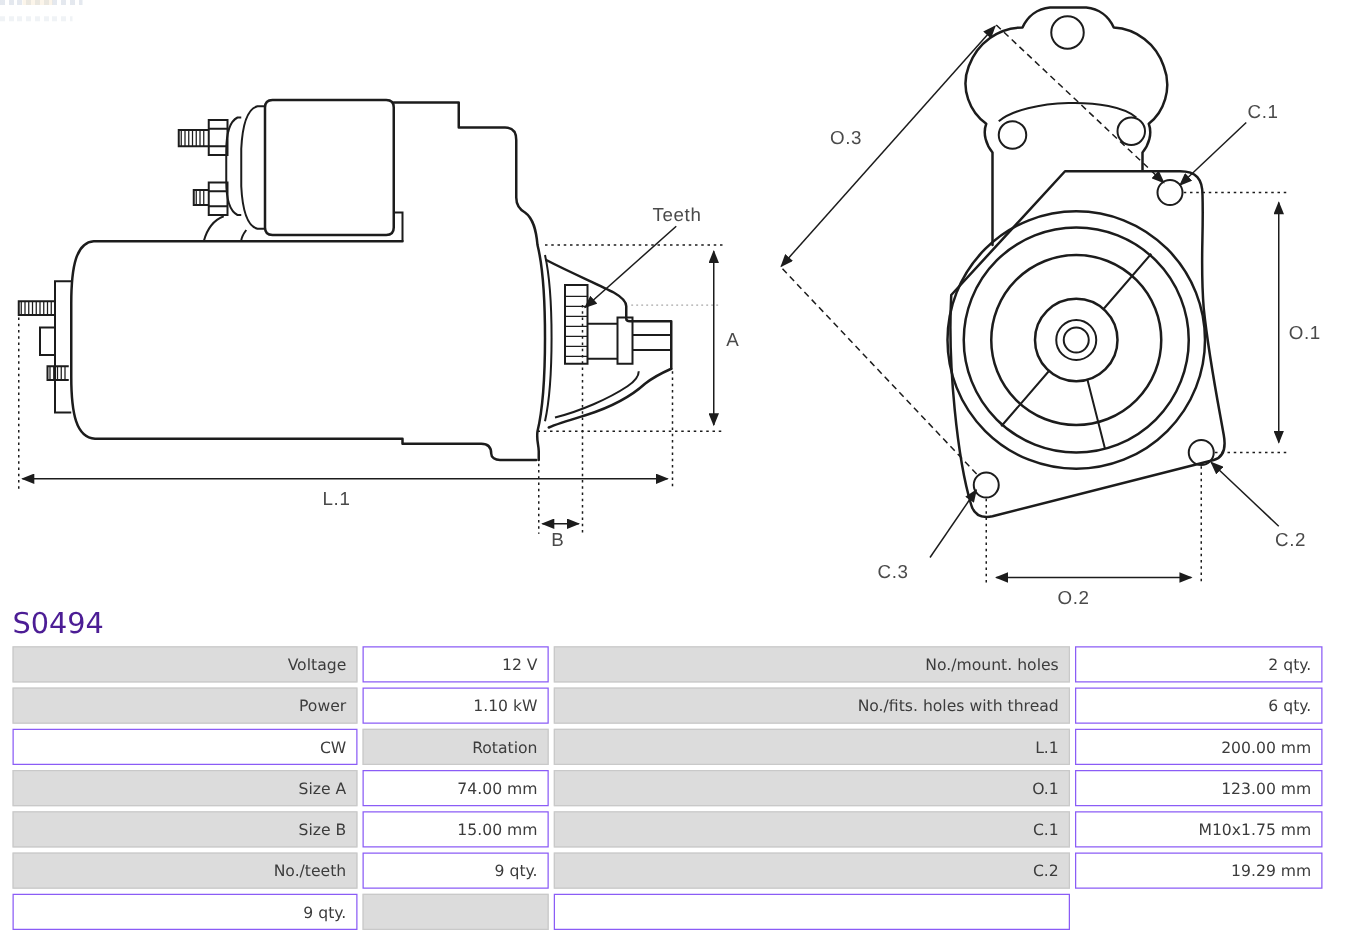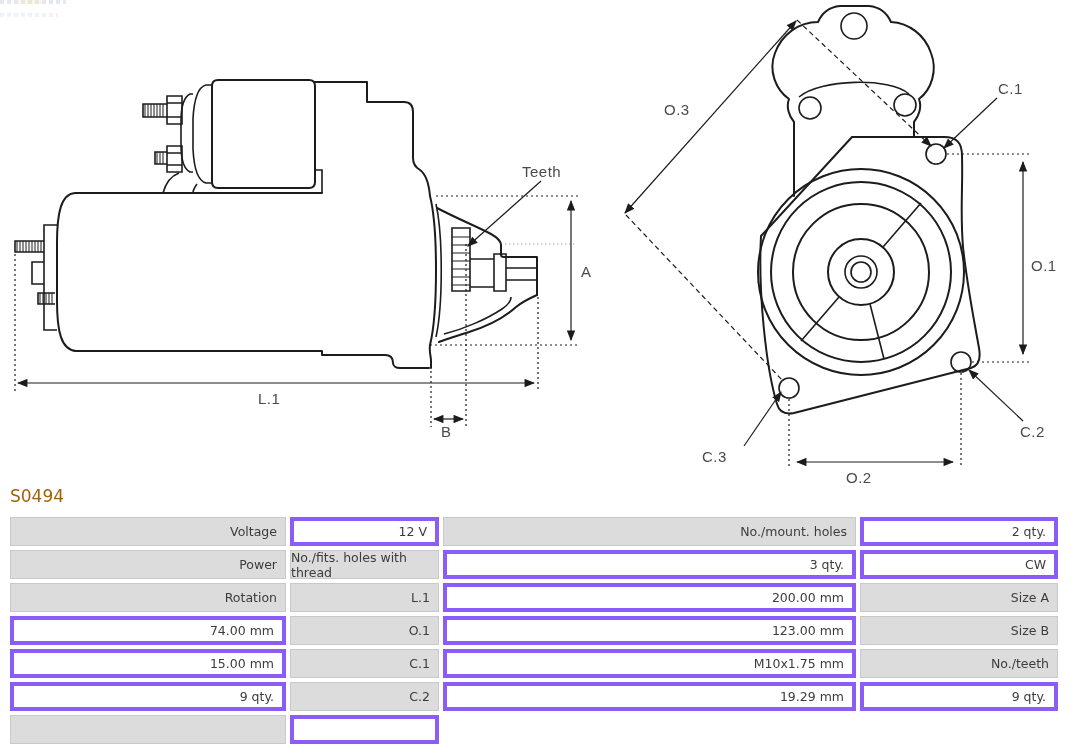--- a/index.html
+++ b/index.html
@@ -18,31 +18,31 @@
 
   .ln{fill:none;stroke:#1c1c1c;stroke-width:2;stroke-linejoin:round;stroke-linecap:round;}
   .thin{fill:none;stroke:#1c1c1c;stroke-width:1.6;}
   .hatch{fill:none;stroke:#1c1c1c;stroke-width:1;}
   .dim{fill:none;stroke:#1c1c1c;stroke-width:1.2;}
   .dot{fill:none;stroke:#1c1c1c;stroke-width:1.2;stroke-dasharray:2 3;}
   .dsh{fill:none;stroke:#1c1c1c;stroke-width:1.2;stroke-dasharray:5 3.5;}
   .faint{fill:none;stroke:#a8a8a8;stroke-width:1;stroke-dasharray:1.5 2.5;}
   .lbl{fill:#4a4a4a;font-family:"Liberation Sans",sans-serif;font-size:15px;letter-spacing:.5px;}
 
-  .part-number{position:absolute;left:10px;top:486px;font-size:17px;color:#a16207;
+  .part-number{position:absolute;left:10px;top:486px;font-size:23px;color:#4c1d95;
     font-family:"DejaVu Sans","Liberation Sans",sans-serif;}
 
   .spec-grid{position:absolute;left:10px;top:517px;width:959px;
     display:grid;grid-template-columns:276px 149px 413px 198px;
     grid-auto-rows:29px;column-gap:4px;row-gap:4px;
     font-size:12.5px;color:#3c3c3c;}
   .cell{display:flex;align-items:center;justify-content:flex-end;
     padding-right:8px;box-sizing:border-box;}
   .cell.lab{background:#dcdcdc;border:1px solid #c9c9c9;}
-  .cell.val{background:#ffffff;border:4px solid #8b5cf6;}
+  .cell.val{background:#ffffff;border:1px solid #8b5cf6;}
 </style>
 </head>
 <body>
 
 <div class="watermark">
   <div class="wm-row1"></div>
     <div class="wm-amber"></div>
     <div class="wm-row2"></div>
 </div>
 
@@ -154,22 +154,23 @@
 <div class="part-number">S0494</div>
 
 <div class="spec-grid">
 
   <div class="cell lab">Voltage</div>
   <div class="cell val">12 V</div>
   <div class="cell lab">No./mount. holes</div>
   <div class="cell val">2 qty.</div>
 
   <div class="cell lab">Power</div>
+  <div class="cell val">1.10 kW</div>
   <div class="cell lab">No./fits. holes with thread</div>
-  <div class="cell val">3 qty.</div>
+  <div class="cell val">6 qty.</div>
 
   <div class="cell val">CW</div>
   <div class="cell lab">Rotation</div>
   <div class="cell lab">L.1</div>
   <div class="cell val">200.00 mm</div>
 
   <div class="cell lab">Size A</div>
   <div class="cell val">74.00 mm</div>
   <div class="cell lab">O.1</div>
   <div class="cell val">123.00 mm</div>

